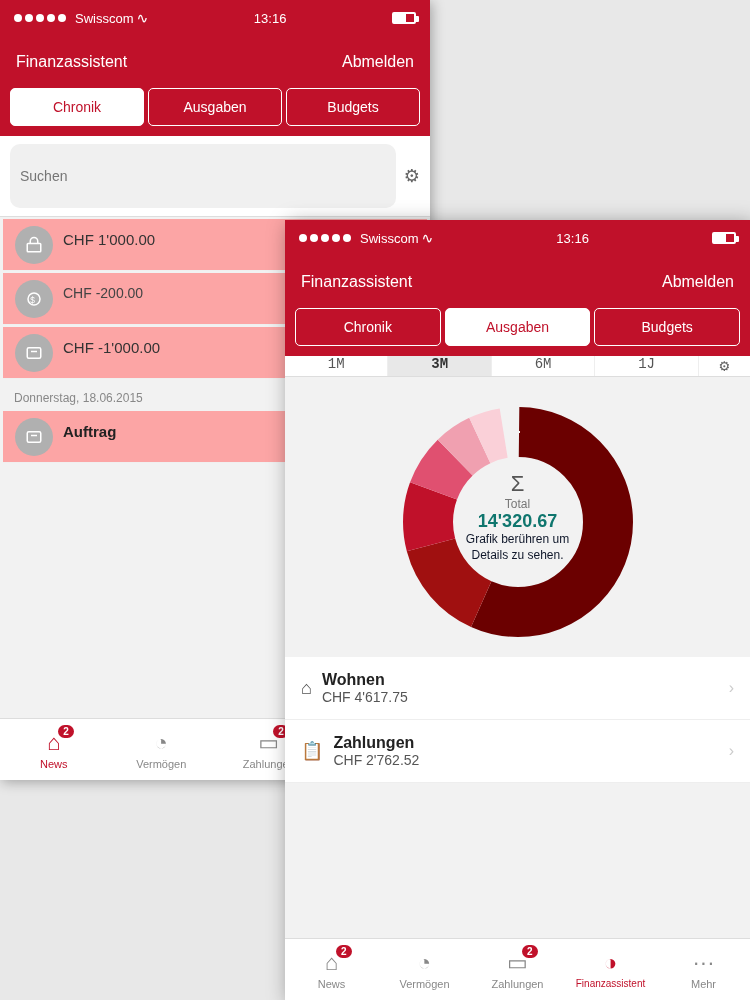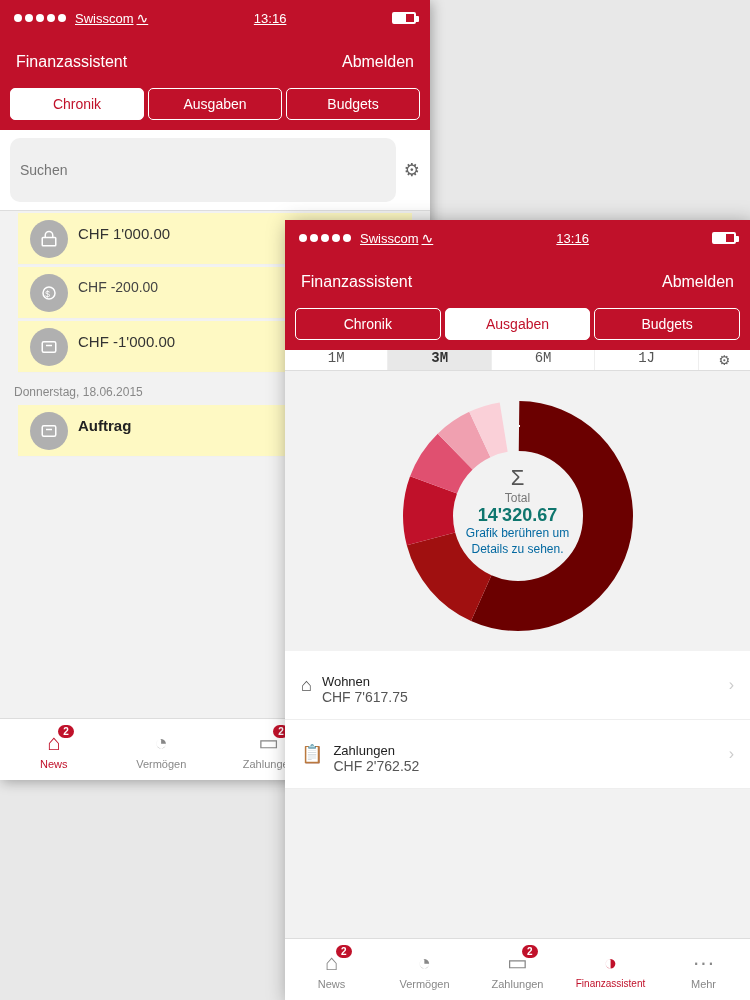--- a/index.html
+++ b/index.html
@@ -40,21 +40,20 @@
     .status-bar {
       background: #c0112a;
       color: white;
       height: 36px;
       display: flex;
       align-items: center;
       justify-content: space-between;
       padding: 0 14px;
       font-size: 13px;
       font-weight: 500;
-      text-decoration: underline;
     }
     .status-bar .left { display: flex; align-items: center; gap: 3px; }
     .status-bar .dots { display: flex; gap: 3px; }
     .status-bar .dot { width: 8px; height: 8px; background: white; border-radius: 50%; }
     .wifi-icon { font-size: 14px; }
     .battery-icon {
       width: 24px; height: 12px; border: 2px solid white; border-radius: 2px;
       position: relative; display: inline-block;
     }
     .battery-icon::after {
@@ -76,21 +75,21 @@
 
     
     .tabs {
       background: #c0112a;
       padding: 0 10px 10px;
       display: flex;
       gap: 4px;
     }
     .tab {
       flex: 1;
-      height: 32px;
+      height: 38px;
       border-radius: 5px;
       border: 1.5px solid white;
       color: white;
       background: transparent;
       font-size: 14px;
       font-weight: 500;
       cursor: pointer;
       display: flex; align-items: center; justify-content: center;
     }
     .tab.active { background: white; color: #c0112a; }
@@ -117,22 +116,22 @@
 
     
     .timeline { overflow-y: auto; background: #f2f2f2; }
     .date-label {
       font-size: 12px;
       color: #888;
       padding: 10px 14px 4px 14px;
       background: #f2f2f2;
     }
     .timeline-item {
-      background: #fef9c3;
-      margin: 2px 18px;
+      background: #fca5a5;
+      margin: 2px 3px;
       padding: 12px 14px 12px 60px;
       position: relative;
       border-bottom: 1px solid #f0f0f0;
       min-height: 52px;
     }
     .timeline-item .icon-circle {
       position: absolute;
       left: 12px; top: 50%; transform: translateY(-50%);
       width: 38px; height: 38px;
       border-radius: 50%;
@@ -206,33 +205,33 @@
     }
     .donut-center {
       position: absolute;
       display: flex; flex-direction: column; align-items: center; justify-content: center;
       top: 50%; left: 50%; transform: translate(-50%, -50%);
       text-align: center;
     }
     .donut-sigma { font-size: 22px; color: #555; }
     .donut-label { font-size: 12px; color: #777; }
     .donut-amount { font-size: 18px; font-weight: 700; color: #0f766e; }
-    .donut-hint { font-size: 12px; color: #0369a1; text-align: center; line-height: 1.3; }
+    .donut-hint { font-size: 12px; color: #0f172a; text-align: center; line-height: 1.3; }
 
     
     .category-item {
       background: white;
       padding: 14px 16px;
       border-bottom: 1px solid #eee;
       display: flex;
       align-items: center;
     }
     .category-item .cat-icon { font-size: 18px; margin-right: 10px; color: #555; }
     .category-item .cat-info { flex: 1; }
-    .category-item .cat-name { font-size: 13px; font-weight: 400; color: #222; margin-top: 9px; }
+    .category-item .cat-name { font-size: 16px; font-weight: 700; color: #222; }
     .category-item .cat-amount { font-size: 14px; color: #555; }
     .category-item .chevron { color: #ccc; font-size: 16px; }
   </style>
 </head>
 <body>
 
 <div class="screen-back">
 
   <div class="status-bar">
     <div class="left">
@@ -388,21 +387,21 @@
       <span class="donut-hint" style="white-space:pre-line;">Grafik berühren um
 Details zu sehen.</span>
     </div>
   </div>
 
   <div style="background:#f2f2f2;">
     <div class="category-item">
       <span class="cat-icon">⌂</span>
       <div class="cat-info">
         <div class="cat-name">Wohnen</div>
-        <div class="cat-amount">CHF 7'617.75</div>
+        <div class="cat-amount">CHF 4'617.75</div>
       </div>
       <span class="chevron">›</span>
     </div>
     <div class="category-item">
       <span class="cat-icon">📋</span>
       <div class="cat-info">
         <div class="cat-name">Zahlungen</div>
         <div class="cat-amount">CHF 2'762.52</div>
       </div>
       <span class="chevron">›</span>

